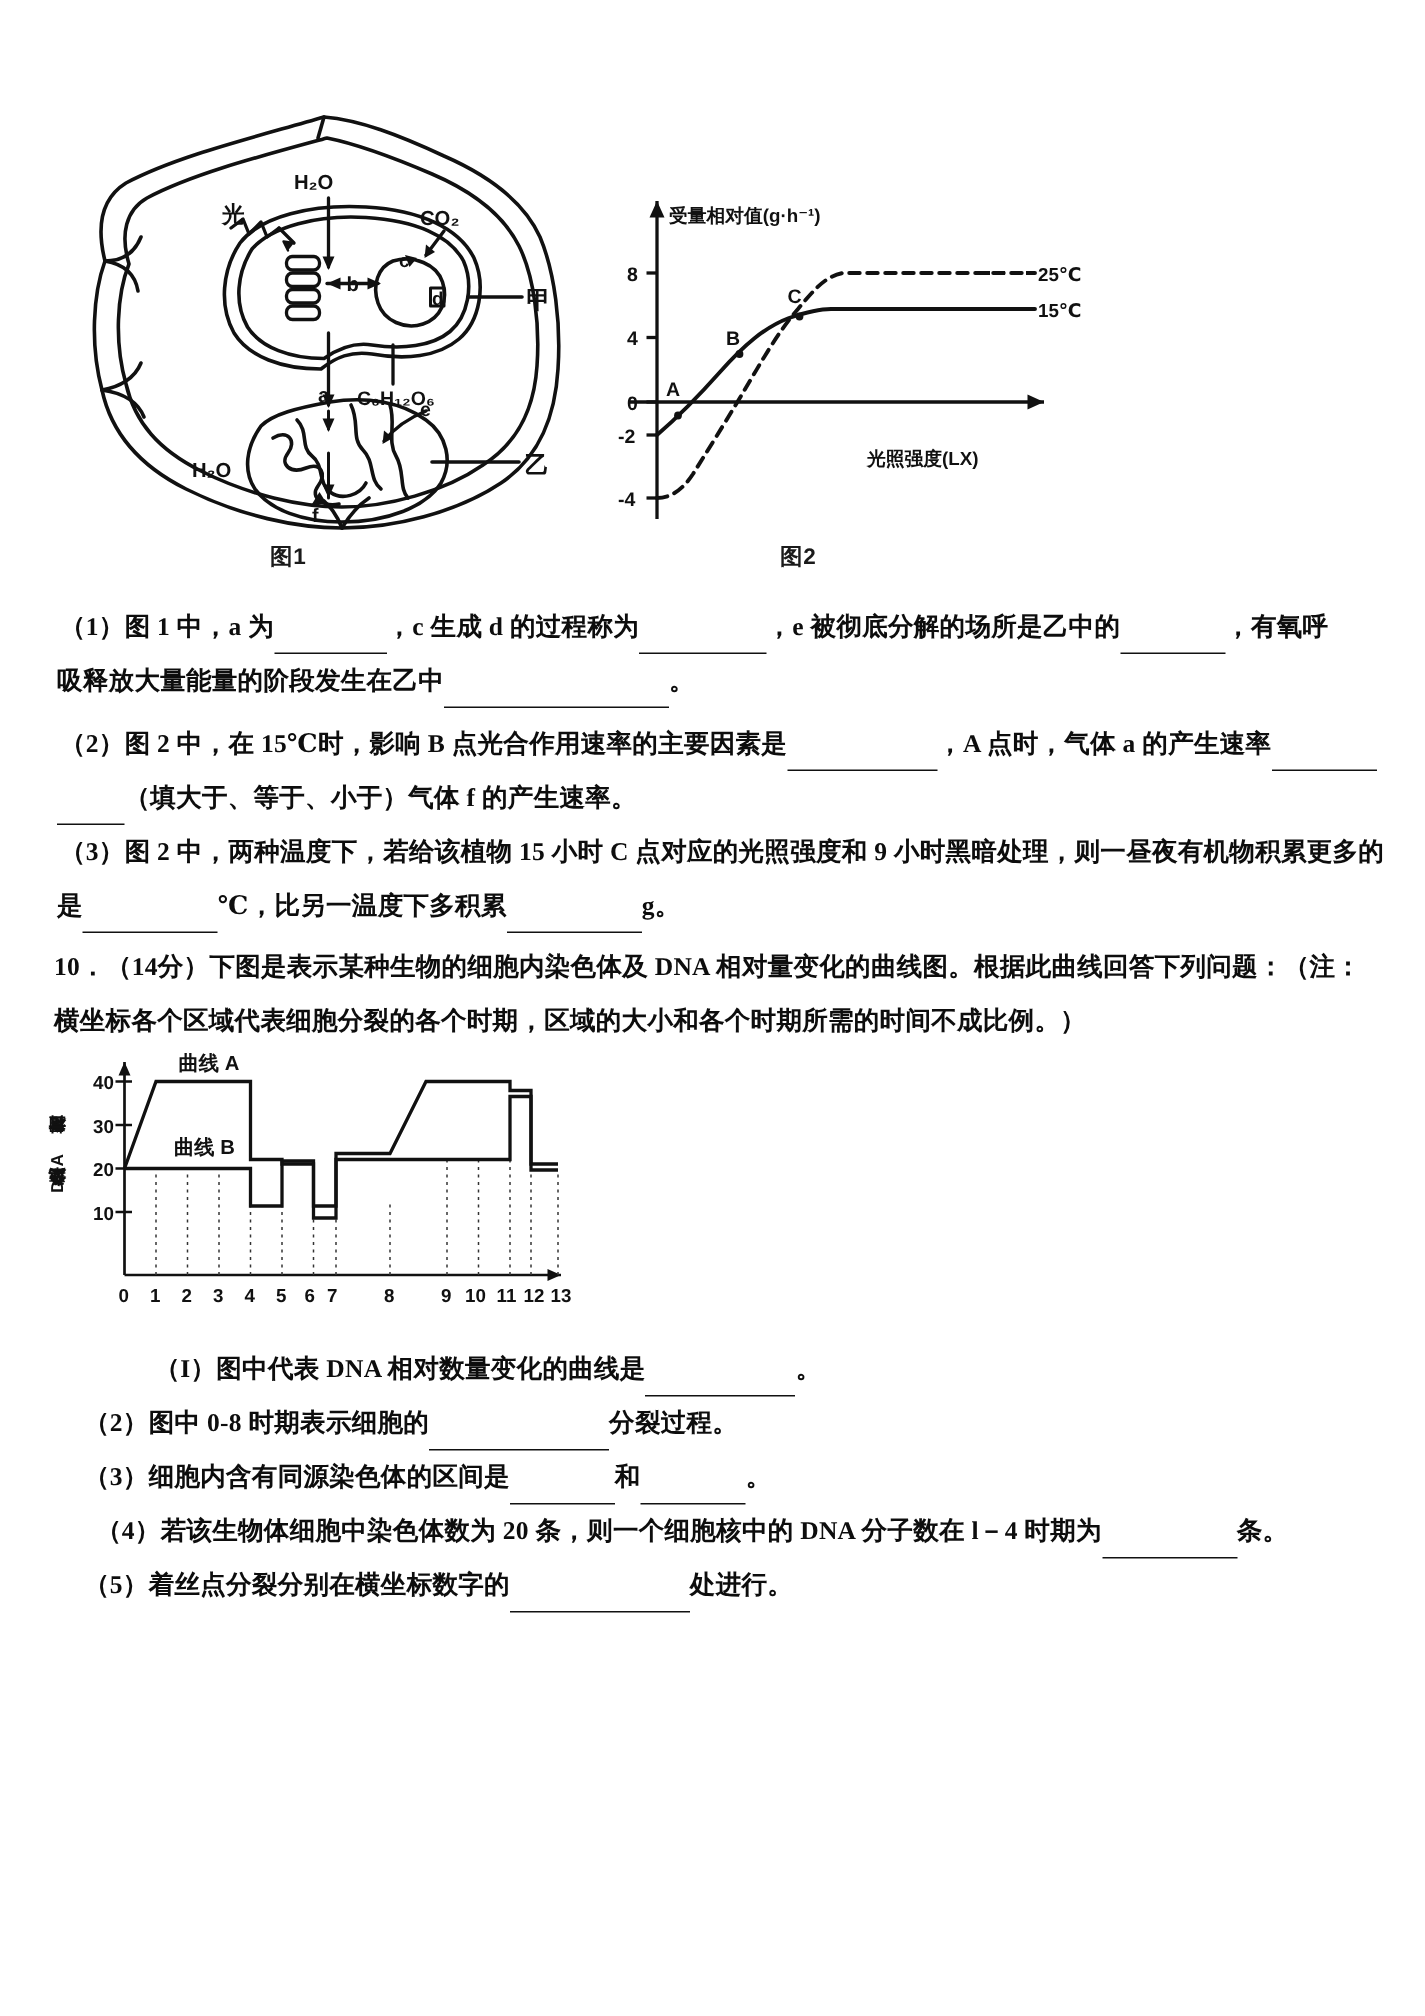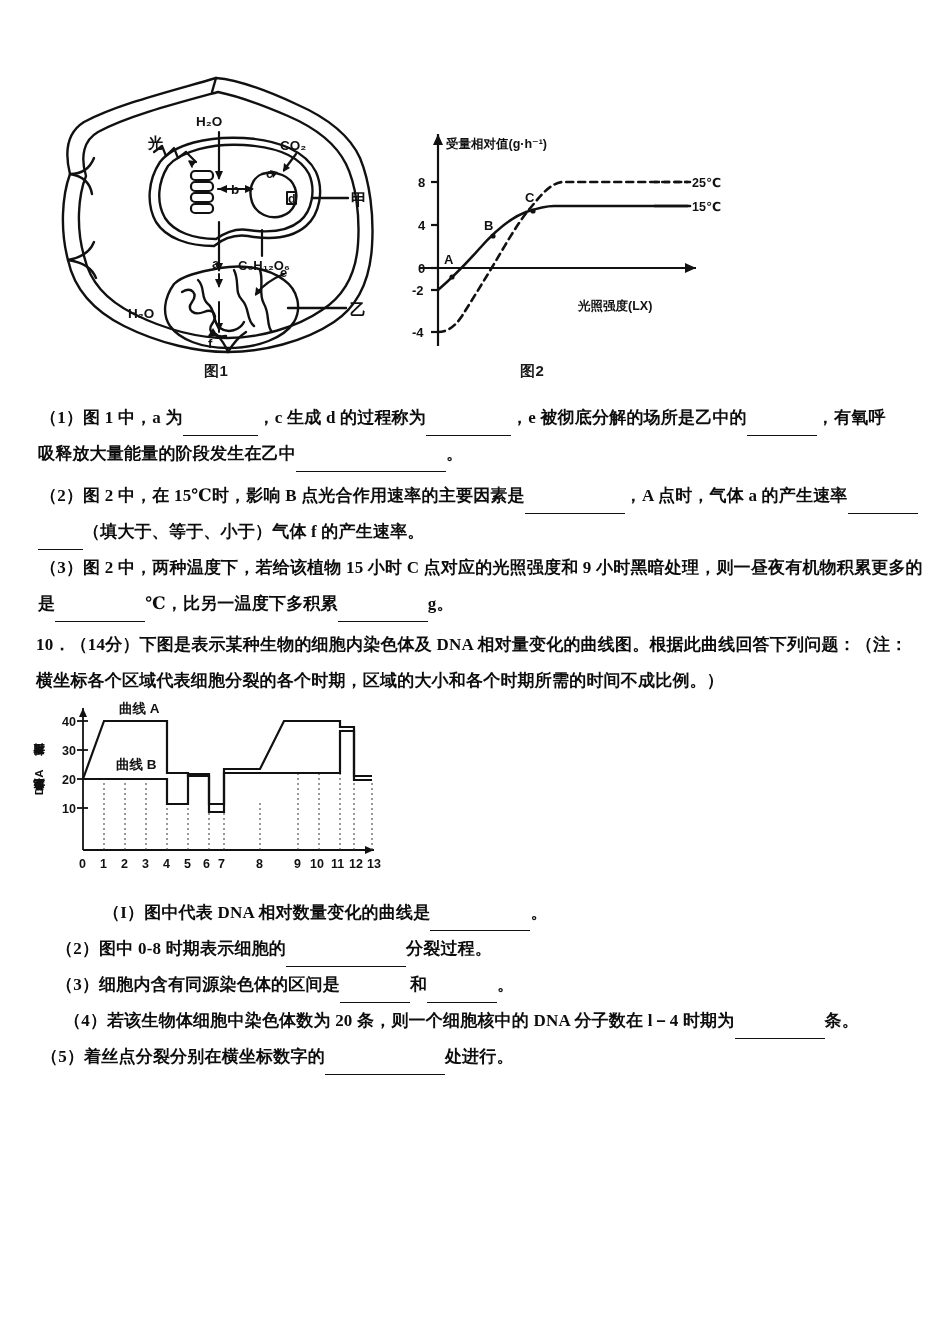--- a/index.html
+++ b/index.html
@@ -49,21 +49,21 @@
   }
 
   .fig-caption {
     position: absolute;
     font-family: "Liberation Sans", "DejaVu Sans", sans-serif;
     font-weight: bold;
     font-size: 15px;
     color: #1a1a1a;
     letter-spacing: 0.5px;
   }
-  #fig1-caption { left: 204px; top: 292px; }
+  #fig1-caption { left: 180px; top: 292px; }
   #fig2-caption { left: 520px; top: 292px; }
 
   
   .qtext {
     position: absolute;
     font-family: "Liberation Serif", "DejaVu Serif", serif;
     font-size: 17px;
     font-weight: bold;
     line-height: 36px;
     color: #0d0d0d;
@@ -401,18 +401,18 @@
   </div>
 
   <div class="qtext" style="left:56px; top:967px;">
     <span>（3）细胞内含有同源染色体的区间是</span><span class="blank b-70"></span><span>和</span><span class="blank b-70"></span><span>。</span>
   </div>
 
   <div class="qtext" style="left:64px; top:1003px;">
     <span>（4）若该生物体细胞中染色体数为 20 条，则一个细胞核中的 DNA 分子数在 l－4 时期为</span><span class="blank b-90"></span><span>条。</span>
   </div>
 
-  <div class="qtext" style="left:41px; top:1039px;">
+  <div class="qtext" style="left:56px; top:1039px;">
     <span>（5）着丝点分裂分别在横坐标数字的</span><span class="blank b-120"></span><span>处进行。</span>
   </div>
 
 
 </div>
 
 </body></html>

